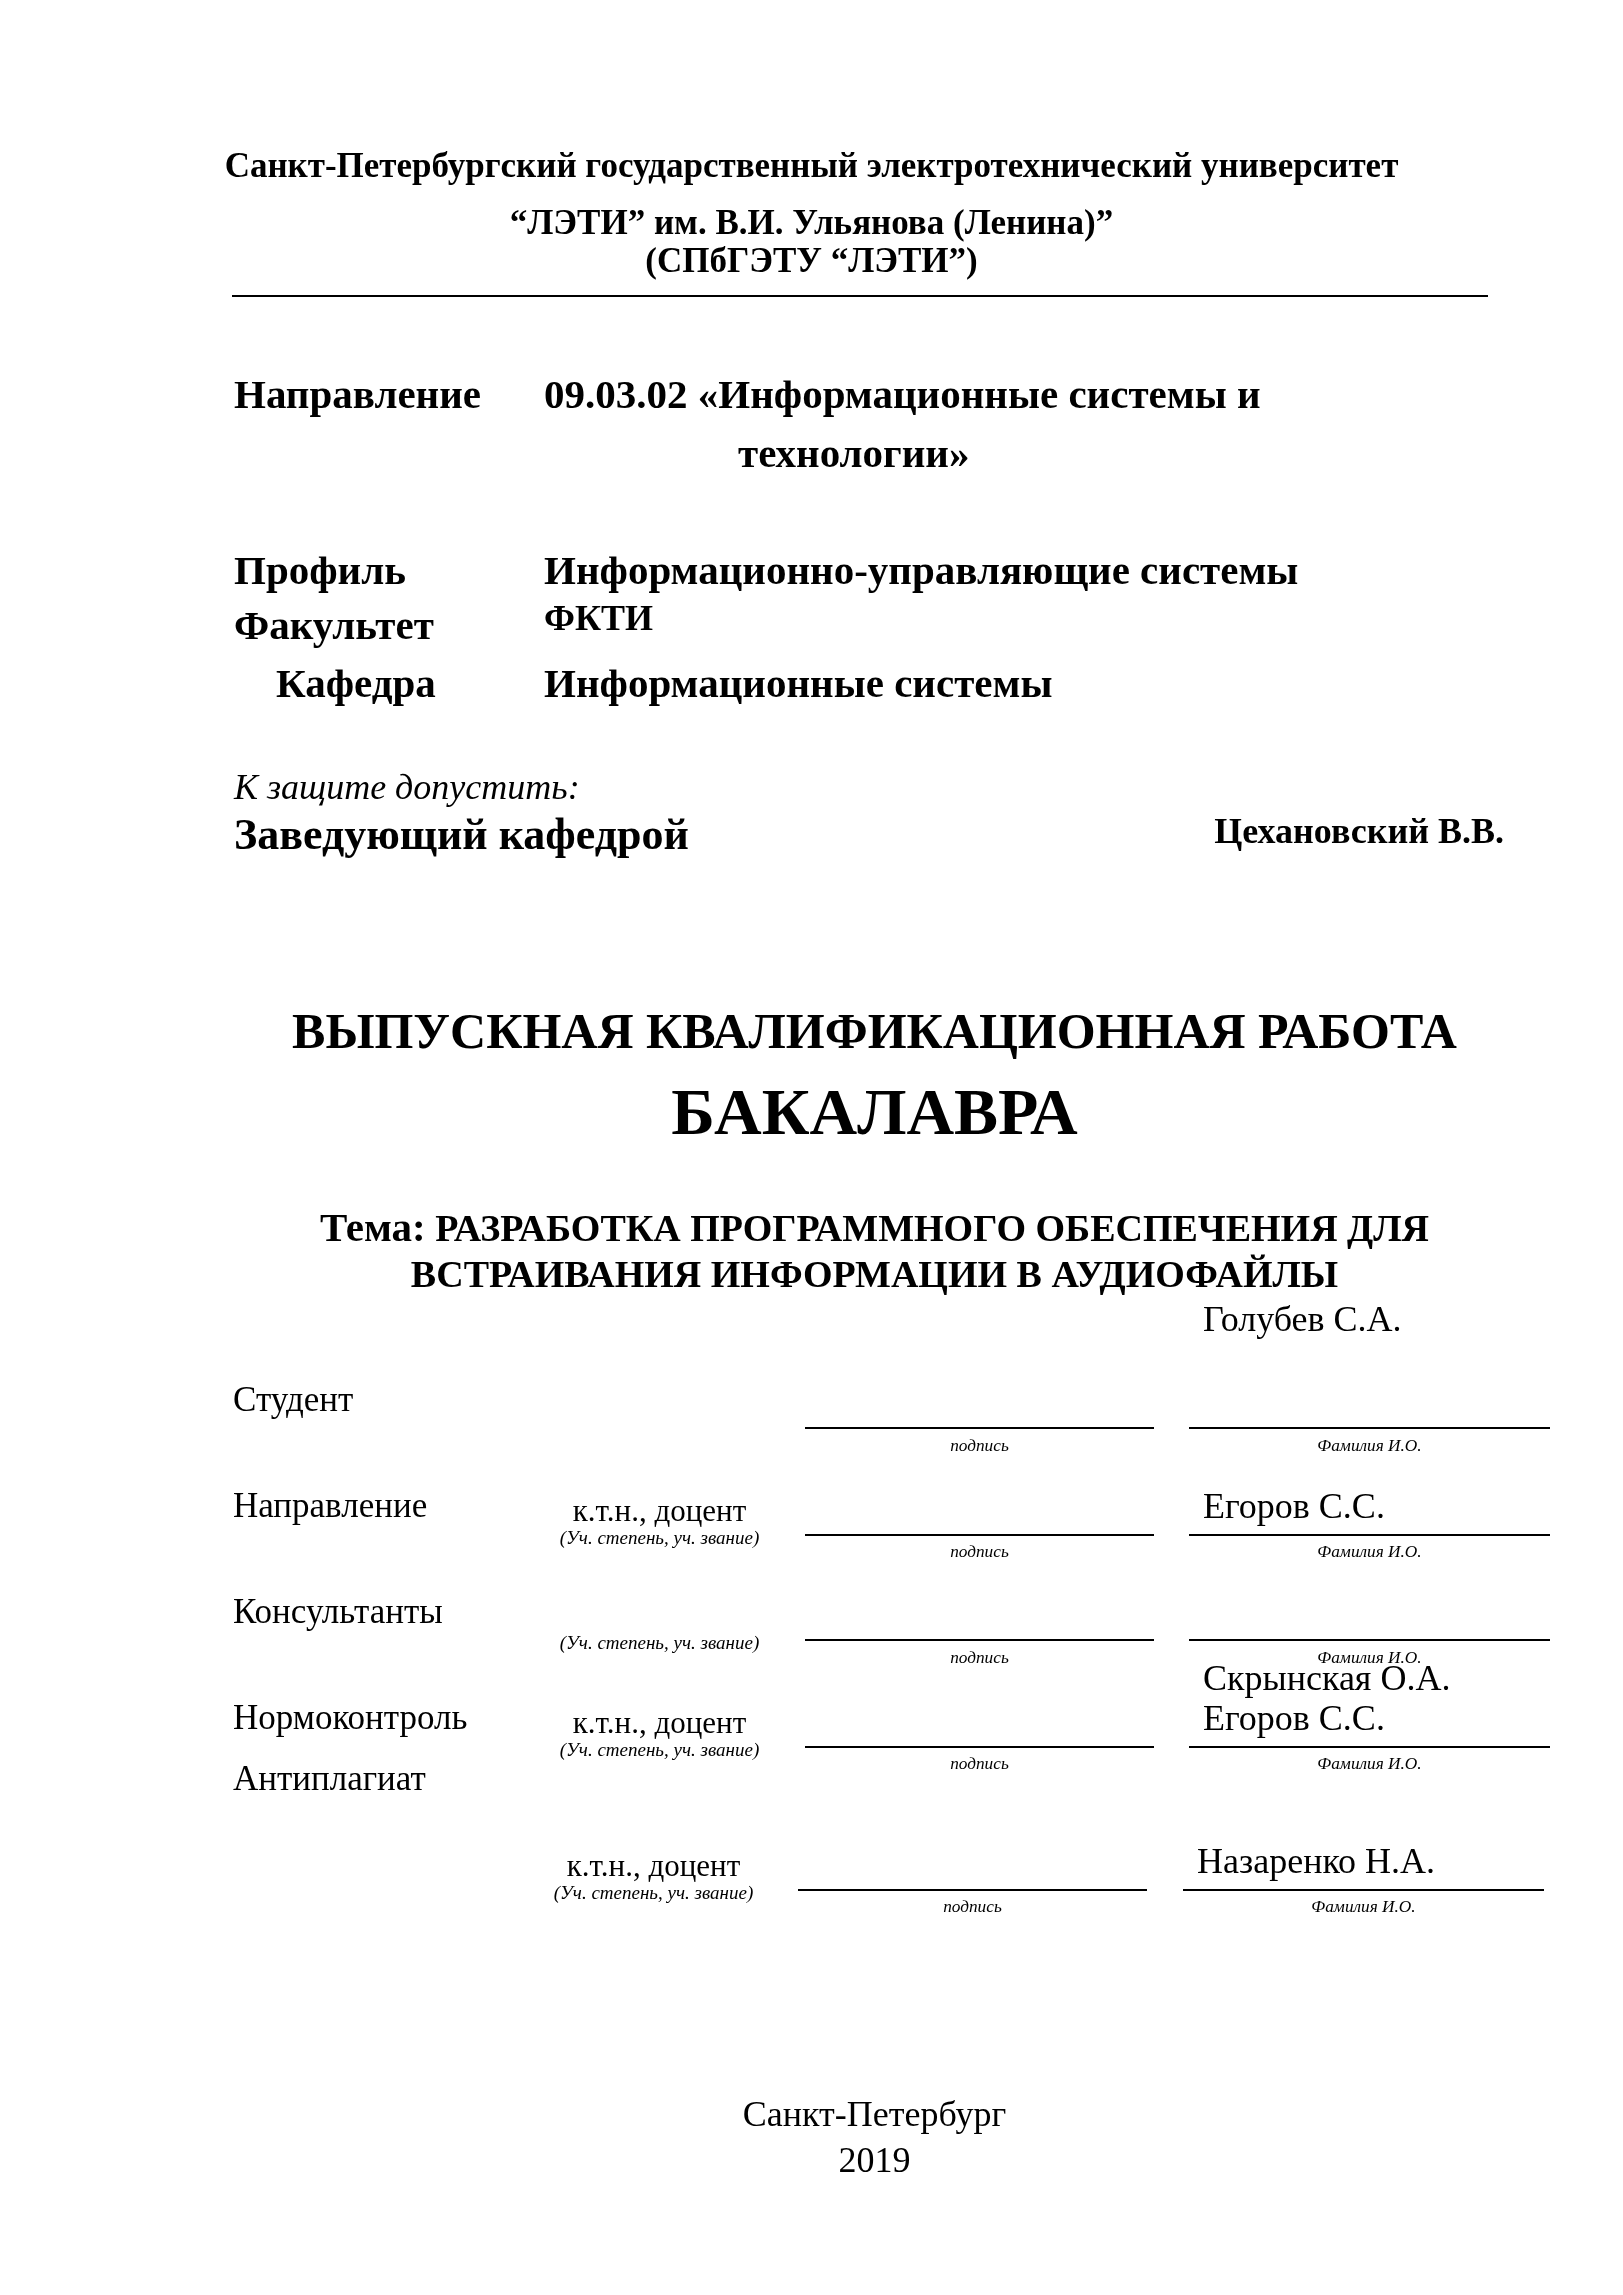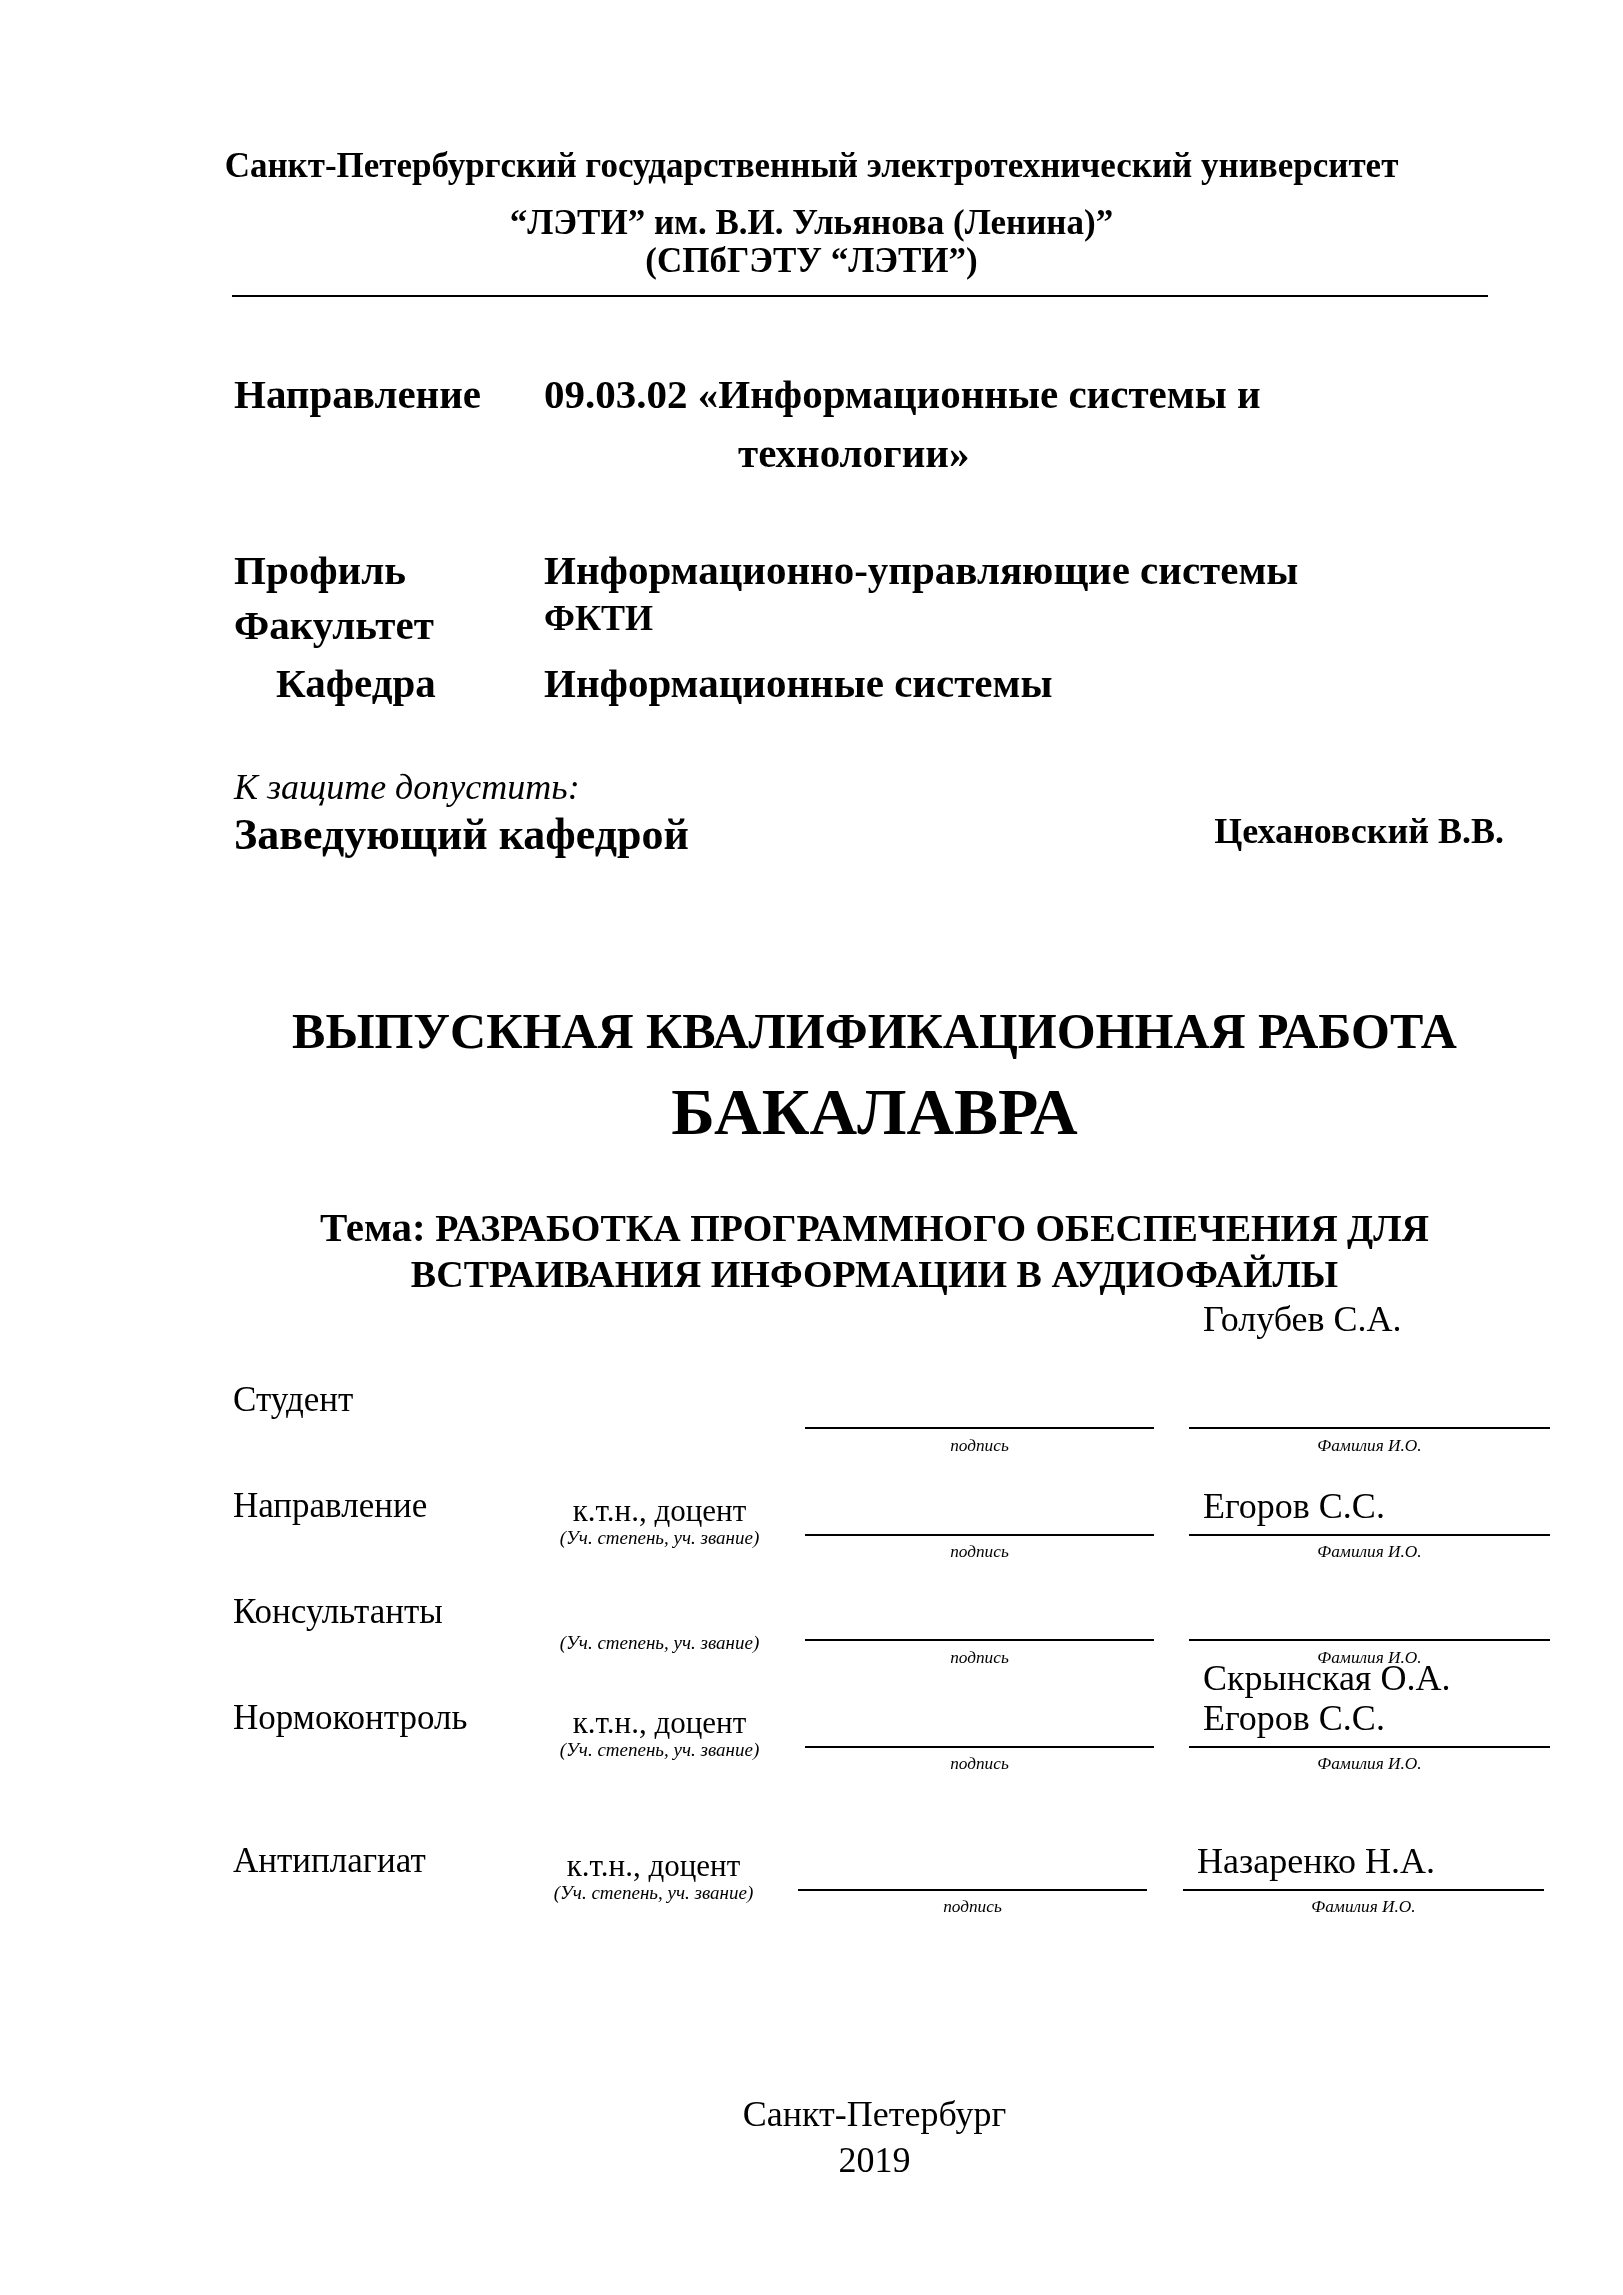--- a/index.html
+++ b/index.html
@@ -81,21 +81,21 @@
     <div class="abs sig-cap" style="top:1649px; left:1189px; width:361px;">Фамилия И.О.</div>
     <div class="abs name" style="top:1660px; left:1203px;">Скрынская О.А.</div>
     <div class="abs row-label" style="top:1700px;">Нормоконтроль</div>
     <div class="abs degree" style="top:1707px; left:534px;">к.т.н., доцент</div>
     <div class="abs degree-cap" style="top:1740px; left:534px;">(Уч. степень, уч. звание)</div>
     <div class="sig-line" style="left:805px; width:349px; top:1746px;"></div>
     <div class="sig-line" style="left:1189px; width:361px; top:1746px;"></div>
     <div class="abs sig-cap" style="top:1755px; left:805px; width:349px;">подпись</div>
     <div class="abs sig-cap" style="top:1755px; left:1189px; width:361px;">Фамилия И.О.</div>
     <div class="abs name" style="top:1700px; left:1203px;">Егоров С.С.</div>
-    <div class="abs row-label" style="top:1843px;">Антиплагиат</div>
+    <div class="abs row-label" style="top:1761px;">Антиплагиат</div>
     <div class="abs degree" style="top:1850px; left:528px;">к.т.н., доцент</div>
     <div class="abs degree-cap" style="top:1883px; left:528px;">(Уч. степень, уч. звание)</div>
     <div class="sig-line" style="left:798px; width:349px; top:1889px;"></div>
     <div class="sig-line" style="left:1183px; width:361px; top:1889px;"></div>
     <div class="abs sig-cap" style="top:1898px; left:798px; width:349px;">подпись</div>
     <div class="abs sig-cap" style="top:1898px; left:1183px; width:361px;">Фамилия И.О.</div>
     <div class="abs name" style="top:1843px; left:1197px;">Назаренко Н.А.</div>
   </div>
 
 <div class="abs foot" style="top:2096px; width:1749px;">Санкт-Петербург</div>

